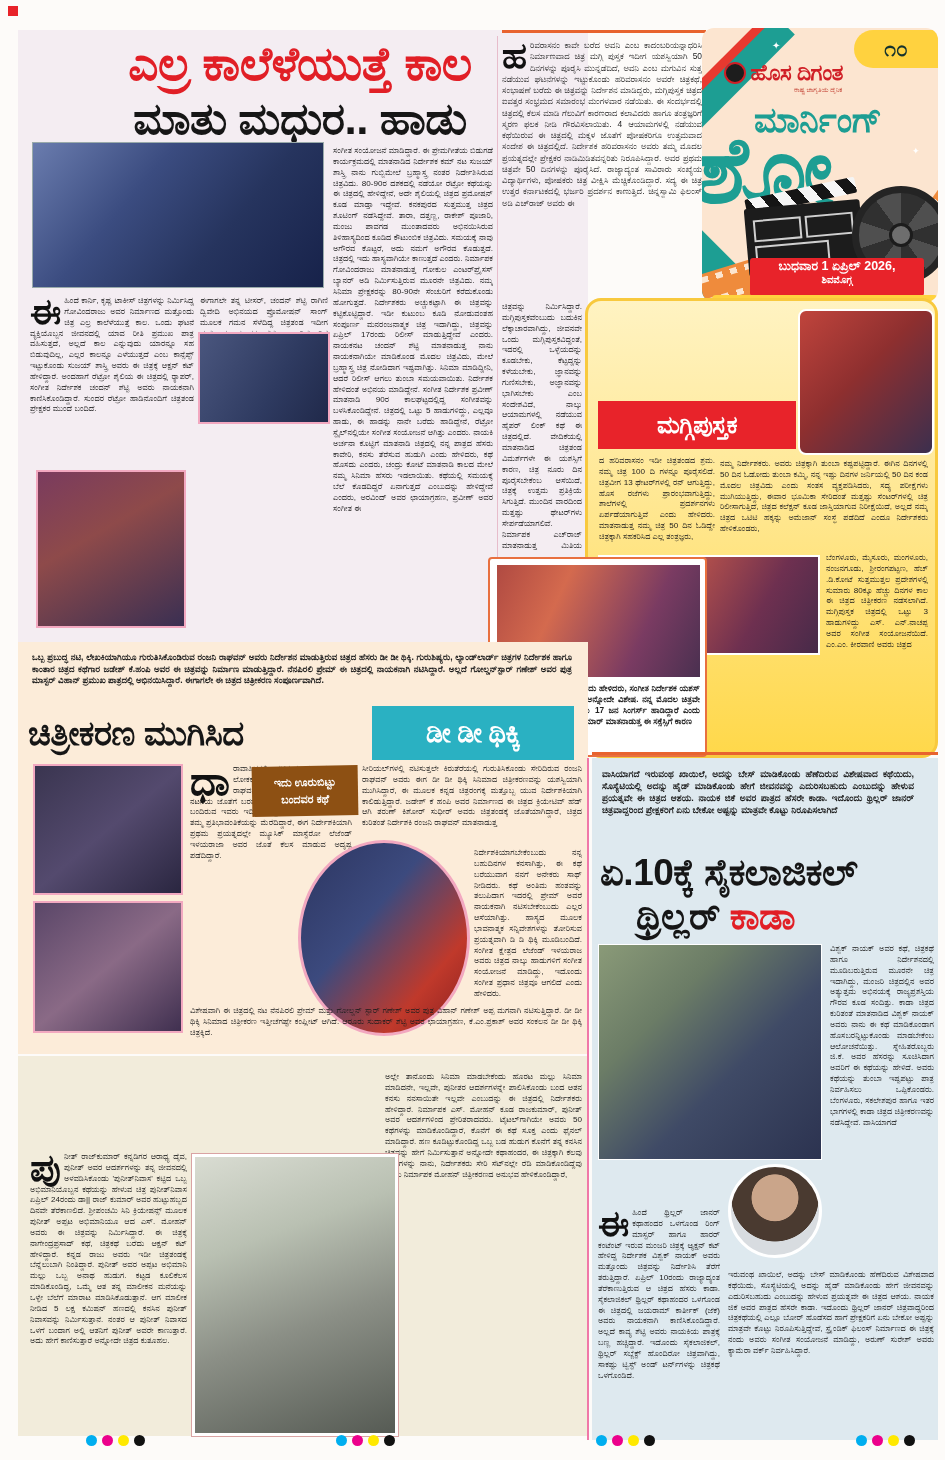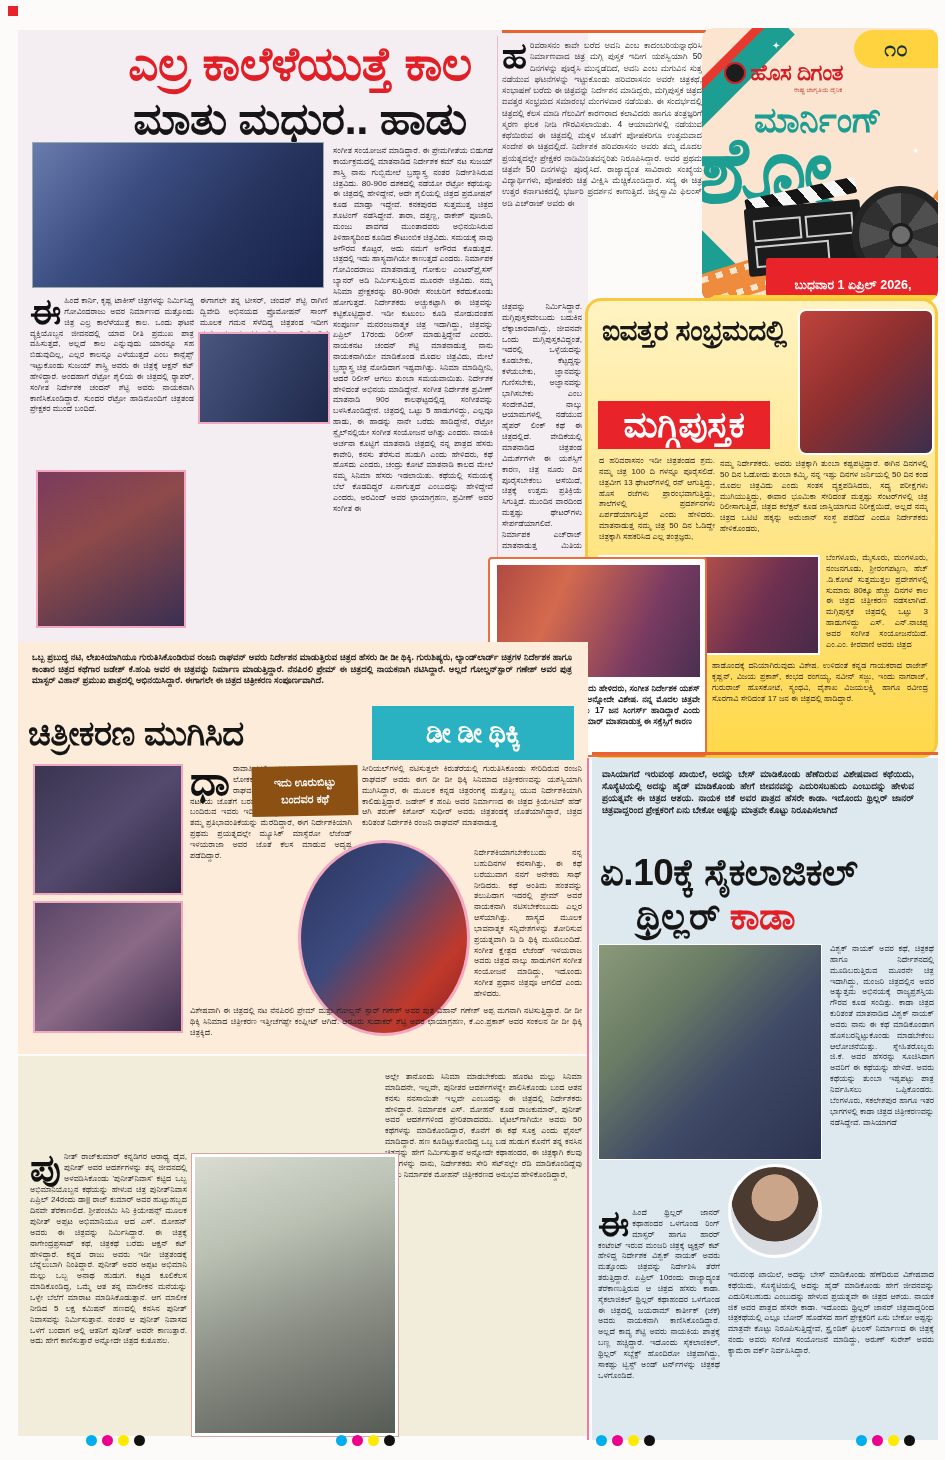--- a/index.html
+++ b/index.html
@@ -76,39 +76,37 @@
         <div class="abs" style="left:60px;top:12px;width:44px;height:18px;border:2px solid #cfcfcf;"></div>
         <div class="abs" style="left:8px;top:38px;width:70px;height:18px;border:2px solid #cfcfcf;"></div>
       </div>
     </div>
 
     <div class="abs" style="left:150px;top:158px;width:84px;height:84px;border-radius:50%;border:7px solid #242424;
                 background:conic-gradient(#303030 0 36deg,#4f4f4f 36deg 72deg,#303030 72deg 108deg,#4f4f4f 108deg 144deg,#303030 144deg 180deg,#4f4f4f 180deg 216deg,#303030 216deg 252deg,#4f4f4f 252deg 288deg,#303030 288deg 324deg,#4f4f4f 324deg 360deg);">
       <div class="abs" style="left:30px;top:30px;width:24px;height:24px;border-radius:50%;background:#6e6e6e;border:3px solid #1c1c1c;box-sizing:border-box;"></div>
     </div>
 
-    <div class="abs center" style="left:64px;top:230px;width:174px;height:38px;background:#e8232a;color:#fff;border-radius:3px;padding-top:20px;box-sizing:border-box;">
+    <div class="abs center" style="left:48px;top:230px;width:174px;height:38px;background:#e8232a;color:#fff;border-radius:3px;padding-top:1px;box-sizing:border-box;">
       <div style="font-size:12.5px;font-weight:bold;">ಬುಧವಾರ 1 ಏಪ್ರಿಲ್ 2026,</div>
       <div style="font-size:10px;font-weight:bold;">ಶಿವಮೊಗ್ಗ</div>
     </div>
     <div class="abs" style="left:10px;bottom:0;width:226px;height:7px;background:#ffd23f;border-radius:4px 4px 0 0;"></div>
     <div class="abs" style="left:210px;top:118px;color:#fff;font-size:9px;">✦</div>
   </div>
 
   <div class="abs bx" style="left:585px;top:298px;width:353px;height:460px;border-radius:16px;background:linear-gradient(180deg,#fff3c2 0%,#ffe791 45%,#ffd84a 100%);border:3px solid #f8c93e;">
-    <div class="abs hl" style="left:14px;top:14px;width:190px;font-size:28px;color:#191919;line-height:1.15;">ಐವತ್ತರ ಸಂಭ್ರಮದಲ್ಲಿ</div>
-    <div class="abs hl center" style="left:10px;top:100px;width:172px;height:48px;background:#e8232a;color:#fff;font-size:36px;line-height:48px;">
+    <div class="abs hl center" style="left:10px;top:100px;width:198px;height:48px;background:#e8232a;color:#fff;font-size:24px;line-height:48px;">
       <span>ಮಗ್ಗಿಪುಸ್ತಕ</span>
     </div>
     <div class="abs ph" style="left:210px;top:8px;width:136px;height:146px;border-radius:8px;border:2px solid #fff;background:linear-gradient(135deg,#c0443c 0%,#8e2f2f 45%,#3c2f4e 100%);"></div>
     <div class="abs bt" style="left:11px;top:155px;width:116px;height:96px;">ದ ಹರಿವರಾಸನಂ ಇಡೀ ಚಿತ್ರತಂಡದ ಶ್ರಮ. ನಮ್ಮ ಚಿತ್ರ 100 ದಿ ಗಳನ್ನೂ ಪೂರೈಸಲಿದೆ. ಚಿತ್ರವೀಗ 13 ಥೇಟರ್‌ಗಳಲ್ಲಿ ರನ್ ಆಗುತ್ತಿದ್ದು, ಹೊಸ ರಜೆಗಳು ಪ್ರಾರಂಭವಾಗುತ್ತಿದ್ದು, ಶಾಲೆಗಳಲ್ಲಿ ಪ್ರದರ್ಶನಗಳು ಏರ್ಪಡೆಯಾಗುತ್ತಿವೆ ಎಂದು ಹೇಳಿದರು. ಮಾತನಾಡುತ್ತ ನಮ್ಮ ಚಿತ್ರ 50 ದಿನ ಓಡಿದ್ದೇ ಚಿತ್ರಕ್ಕಾಗಿ ಸಹಕರಿಸಿದ ಎಲ್ಲ ತಂತ್ರಜ್ಞರು,</div>
     <div class="abs bt" style="left:132px;top:158px;width:208px;height:92px;">ನಮ್ಮ ನಿರ್ದೇಶಕರು. ಅವರು ಚಿತ್ರಕ್ಕಾಗಿ ತುಂಬಾ ಕಷ್ಟಪಟ್ಟಿದ್ದಾರೆ. ಈಗಿನ ದಿನಗಳಲ್ಲಿ 50 ದಿನ ಓಡೋದು ತುಂಬಾ ಕಮ್ಮಿ, ನನ್ನ ಇಷ್ಟು ದಿನಗಳ ಜರ್ನಿಯಲ್ಲಿ 50 ದಿನ ಕಂಡ ಮೊದಲ ಚಿತ್ರವಿದು ಎಂದು ಸಂತಸ ವ್ಯಕ್ತಪಡಿಸಿದರು, ಸದ್ಯ ಪರೀಕ್ಷೆಗಳು ಮುಗಿಯುತ್ತಿದ್ದು, ಈವಾರ ಭೂಮಿಕಾ ಸೇರಿದಂತೆ ಮತ್ತಷ್ಟು ಸೆಂಟರ್‌ಗಳಲ್ಲಿ ಚಿತ್ರ ರಿಲೀಸಾಗುತ್ತಿದೆ, ಚಿತ್ರದ ಕಲೆಕ್ಷನ್ ಕೂಡ ಜಾಸ್ತಿಯಾಗುವ ನಿರೀಕ್ಷೆಯಿದೆ, ಅಲ್ಲದೆ ನಮ್ಮ ಚಿತ್ರದ ಒಟಿಟಿ ಹಕ್ಕನ್ನು ಅಮೆಜಾನ್ ಸಂಸ್ಥೆ ಪಡೆದಿದೆ ಎಂದೂ ನಿರ್ದೇಶಕರು ಹೇಳಿಕೊಂಡರು,</div>
     <div class="abs ph" style="left:10px;top:254px;width:222px;height:100px;border:2px solid #fff;background:linear-gradient(120deg,#a43c38 0%,#c2574a 30%,#6e3050 70%,#472a49 100%);"></div>
     <div class="abs bt" style="left:238px;top:252px;width:102px;height:110px;">ಬೆಂಗಳೂರು, ಮೈಸೂರು, ಮಂಗಳೂರು, ನಂಜನಗೂಡು, ಶ್ರೀರಂಗಪಟ್ಟಣ, ಹೆಚ್ .ಡಿ.ಕೋಟೆ ಸುತ್ತಮುತ್ತಲ ಪ್ರದೇಶಗಳಲ್ಲಿ ಸುಮಾರು 80ಕ್ಕೂ ಹೆಚ್ಚು ದಿನಗಳ ಕಾಲ ಈ ಚಿತ್ರದ ಚಿತ್ರೀಕರಣ ನಡೆಸಲಾಗಿದೆ. ಮಗ್ಗಿಪುಸ್ತಕ ಚಿತ್ರದಲ್ಲಿ ಒಟ್ಟು 3 ಹಾಡುಗಳಿದ್ದು ಎಸ್. ಎನ್.ನಾಚಪ್ಪ ಅವರ ಸಂಗೀತ ಸಂಯೋಜನೆಯಿದೆ. ಎಂ.ಎಂ. ಕೀರವಾಣಿ ಅವರು ಚಿತ್ರದ</div>
-    <div class="abs bt" style="left:124px;top:360px;width:216px;height:92px;">ಹಾಡೊಂದಕ್ಕೆ ದನಿಯಾಗಿರುವುದು ವಿಶೇಷ. ಉಳಿದಂತೆ ಕನ್ನಡ ಗಾಯಕರಾದ ರಾಜೇಶ್ ಕೃಷ್ಣನ್, ವಿಜಯ ಪ್ರಕಾಶ್, ಕಂಭದ ರಂಗಯ್ಯ, ನವೀನ್ ಸಜ್ಜು, ಇಂದು ನಾಗರಾಜ್, ಗುರುರಾಜ್ ಹೊಸಕೋಟೆ, ಸ್ಯಂಧವಿ, ವೈಶಾಖ ವಿಜಯಲಕ್ಷ್ಮಿ ಹಾಗೂ ರವೀಂದ್ರ ಸೊರಗಾವಿ ಸೇರಿದಂತೆ 17 ಜನ ಈ ಚಿತ್ರದಲ್ಲಿ ಹಾಡಿದ್ದಾರೆ.</div>
   </div>
 
   <div class="abs bx" style="left:488px;top:557px;width:219px;height:200px;background:#fff;border:2px solid #e8703f;border-radius:4px;">
     <div class="abs ph" style="left:7px;top:6px;width:203px;height:112px;background:linear-gradient(115deg,#b04a42 0%,#d46a4e 30%,#7a3b62 70%,#4a3050 100%);"></div>
     <div class="abs bt" style="left:8px;top:124px;width:202px;height:70px;font-size:8.3px;font-weight:bold;color:#222;">ಕಲಾವಿದರಿಗೆ ನನ್ನ ಕೃತಜ್ಞತೆಗಳು ಎಂದು ಹೇಳಿದರು, ಸಂಗೀತ ನಿರ್ದೇಶಕ ಯಶಸ್ ನಾಚಪ್ಪ ಮಾತನಾಡುತ್ತ 50 ದಿನ ಅನ್ನೋದೇ ವಿಶೇಷ. ನನ್ನ ಮೊದಲ ಚಿತ್ರವೇ 50 ದಿನ ಆಗಿದೆ. 7 ಹಾಡುಗಳನ್ನು 17 ಜನ ಸಿಂಗರ್ಸ್ ಹಾಡಿದ್ದಾರೆ ಎಂದು ಹೇಳಿದರೆ, ಛಾಯಾಗ್ರಾಹಕ ನಂದಕುಮಾರ್ ಮಾತನಾಡುತ್ತ ಈ ಸಕ್ಸೆಸ್ಸಿಗೆ ಕಾರಣ</div>
   </div>
 
   <div class="abs" style="left:18px;top:642px;width:570px;height:412px;background:#fcecd9;"></div>
   <div class="abs bt bt-bold" style="left:32px;top:652px;width:540px;height:58px;font-size:8.6px;">ಒಬ್ಬ ಪ್ರಬುದ್ಧ ನಟಿ, ಲೇಖಕಿಯಾಗಿಯೂ ಗುರುತಿಸಿಕೊಂಡಿರುವ ರಂಜನಿ ರಾಘವನ್ ಅವರು ನಿರ್ದೇಶನ ಮಾಡುತ್ತಿರುವ ಚಿತ್ರದ ಹೆಸರು ಡೀ ಡೀ ಥಿಕ್ಕಿ. ಗುರುಶಿಷ್ಯರು, ಲ್ಯಾಂಡ್‌ಲಾರ್ಡ್ ಚಿತ್ರಗಳ ನಿರ್ದೇಶಕ ಹಾಗೂ ಕಾಂತಾರ ಚಿತ್ರದ ಕಥೆಗಾರ ಜಡೇಶ್ ಕೆ.ಹಂಪಿ ಅವರ ಈ ಚಿತ್ರವನ್ನು ನಿರ್ಮಾಣ ಮಾಡುತ್ತಿದ್ದಾರೆ. ನೆನಪಿರಲಿ ಪ್ರೇಮ್ ಈ ಚಿತ್ರದಲ್ಲಿ ನಾಯಕನಾಗಿ ನಟಿಸಿದ್ದಾರೆ. ಅಲ್ಲದೆ ಗೋಲ್ಡನ್‌ಸ್ಟಾರ್ ಗಣೇಶ್ ಅವರ ಪುತ್ರ ಮಾಸ್ಟರ್ ವಿಹಾನ್ ಪ್ರಮುಖ ಪಾತ್ರದಲ್ಲಿ ಅಭಿನಯಿಸಿದ್ದಾರೆ. ಈಗಾಗಲೇ ಈ ಚಿತ್ರದ ಚಿತ್ರೀಕರಣ ಸಂಪೂರ್ಣವಾಗಿದೆ.</div>
   <div class="abs hl" style="left:28px;top:714px;font-size:34px;color:#161616;">ಚಿತ್ರೀಕರಣ ಮುಗಿಸಿದ</div>

